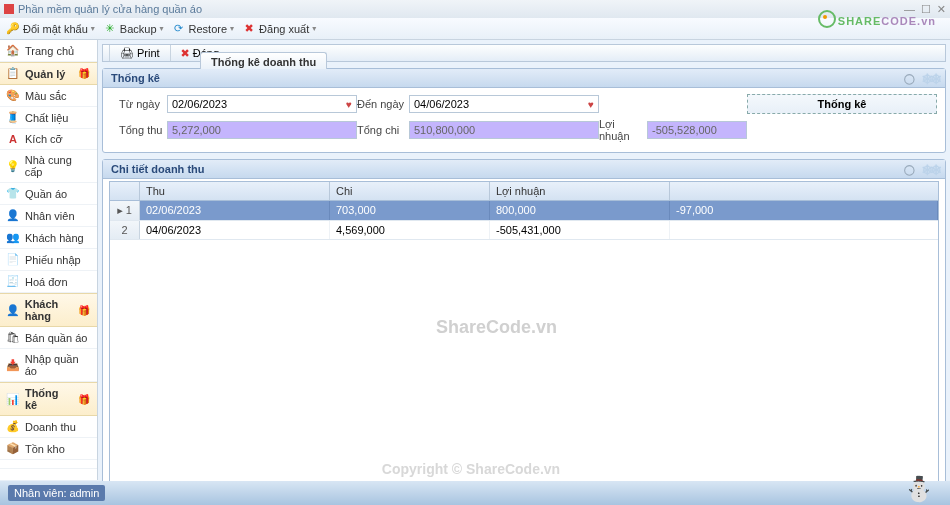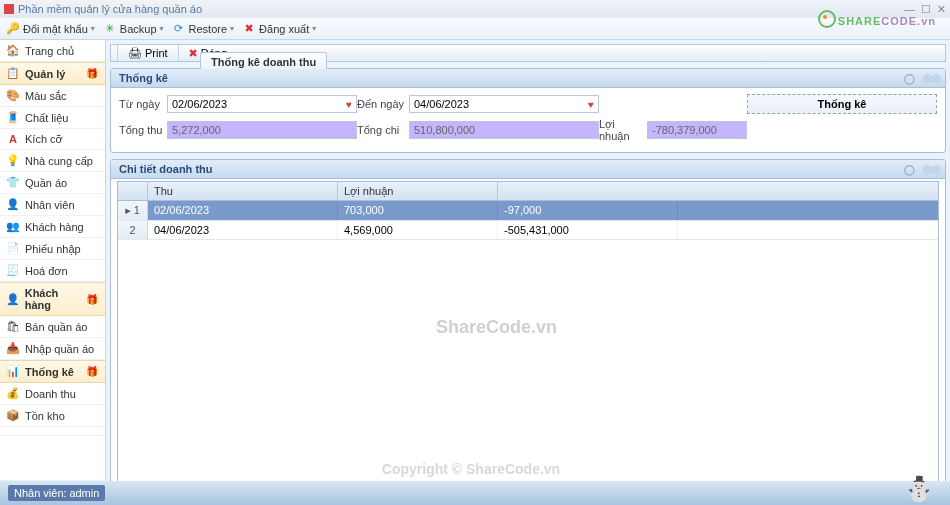--- a/index.html
+++ b/index.html
@@ -48,21 +48,21 @@
 .sep { width:1px; height:16px; background:#c8d4e0; }
 
 
 .panel { border: 1px solid #a8bed8; border-radius: 3px; margin-top: 6px; background: #fff; }
 .panel-hd { background: linear-gradient(#e2ecf8,#c6d9ee); padding: 3px 8px; color: #2a4a7a; font-weight: bold; border-bottom: 1px solid #a8bed8; position: relative; }
 .panel-hd .snow { position:absolute; right:6px; top:2px; color:#bcd3ea; font-size:14px; letter-spacing:-3px;}
 .panel-hd .dot { position:absolute; right:30px; top:4px; color:#9ab; font-size:10px;}
 .panel-body { padding: 6px 8px; }
 
 
-.frow { display: grid; grid-template-columns: 48px 190px 52px 190px 48px 100px 1fr; gap: 0; align-items: center; margin-bottom: 4px; }
+.frow { display: grid; grid-template-columns: 48px 190px 52px 190px 48px 100px 1fr; gap: 0; align-items: center; margin-bottom: 4px; margin-left: 8px; }
 .frow label { color: #444; }
 .inp { height: 18px; border: 1px solid #b8c8d8; background: #fff; padding: 0 4px; display: flex; align-items: center; width: 100%; }
 .inp.ro { background: #c4b5fd; color: #666; }
 .inp .cal { margin-left:auto; color:#c44; font-size:10px; }
 .bigbtn { border: 1px dashed #8aa; background: linear-gradient(#f4f8fc,#e8f0f8); padding: 3px 30px; text-align: center; cursor: pointer; font-weight: bold; justify-self: end; width: 190px; }
 
 
 .tbl { border: 1px solid #a8bed8; margin: 2px 6px 6px 6px; }
 .tbl-hd { display: grid; grid-template-columns: 30px 190px 160px 180px 1fr; background: linear-gradient(#e8f0fa,#d4e2f2); border-bottom:1px solid #a8bed8;}
 .tbl-hd > div { padding: 3px 6px; border-right: 1px solid #b8c8da; color: #333; font-weight: normal; }
@@ -250,43 +250,45 @@
           <label>Tổng thu</label>
           <div class="inp ro">
               <span>5,272,000</span>
             </div>
           <label>Tổng chi</label>
           <div class="inp ro">
               <span>510,800,000</span>
             </div>
           <label>Lợi nhuận</label>
           <div class="inp ro" style="grid-column:6/7">
-              <span>-780,379,000</span>
+              <span>-505,528,000</span>
             </div>
         </div>
       </div>
     </div>
 
     <div class="panel" style="flex:1; display:flex; flex-direction:column;">
       <div class="panel-hd">
         <span>Chi tiết doanh thu</span>
         <span class="dot">◯</span>
         <span class="snow">❄❄</span>
       </div>
       <div class="tbl" style="flex:1">
         <div class="tbl-hd">
           <div></div>
           <div>Thu</div>
+          <div>Chi</div>
           <div>Lợi nhuận</div>
         </div>
         <div class="tbl-body">
           <div class="tbl-row sel">
             <div class="rownum">1</div>
             <div>02/06/2023</div>
             <div>703,000</div>
+            <div>800,000</div>
             <div>-97,000</div>
           </div>
           <div class="tbl-row">
             <div class="rownum">2</div>
             <div>04/06/2023</div>
             <div>4,569,000</div>
             <div>-505,431,000</div>
           </div>
         </div>
       </div>

